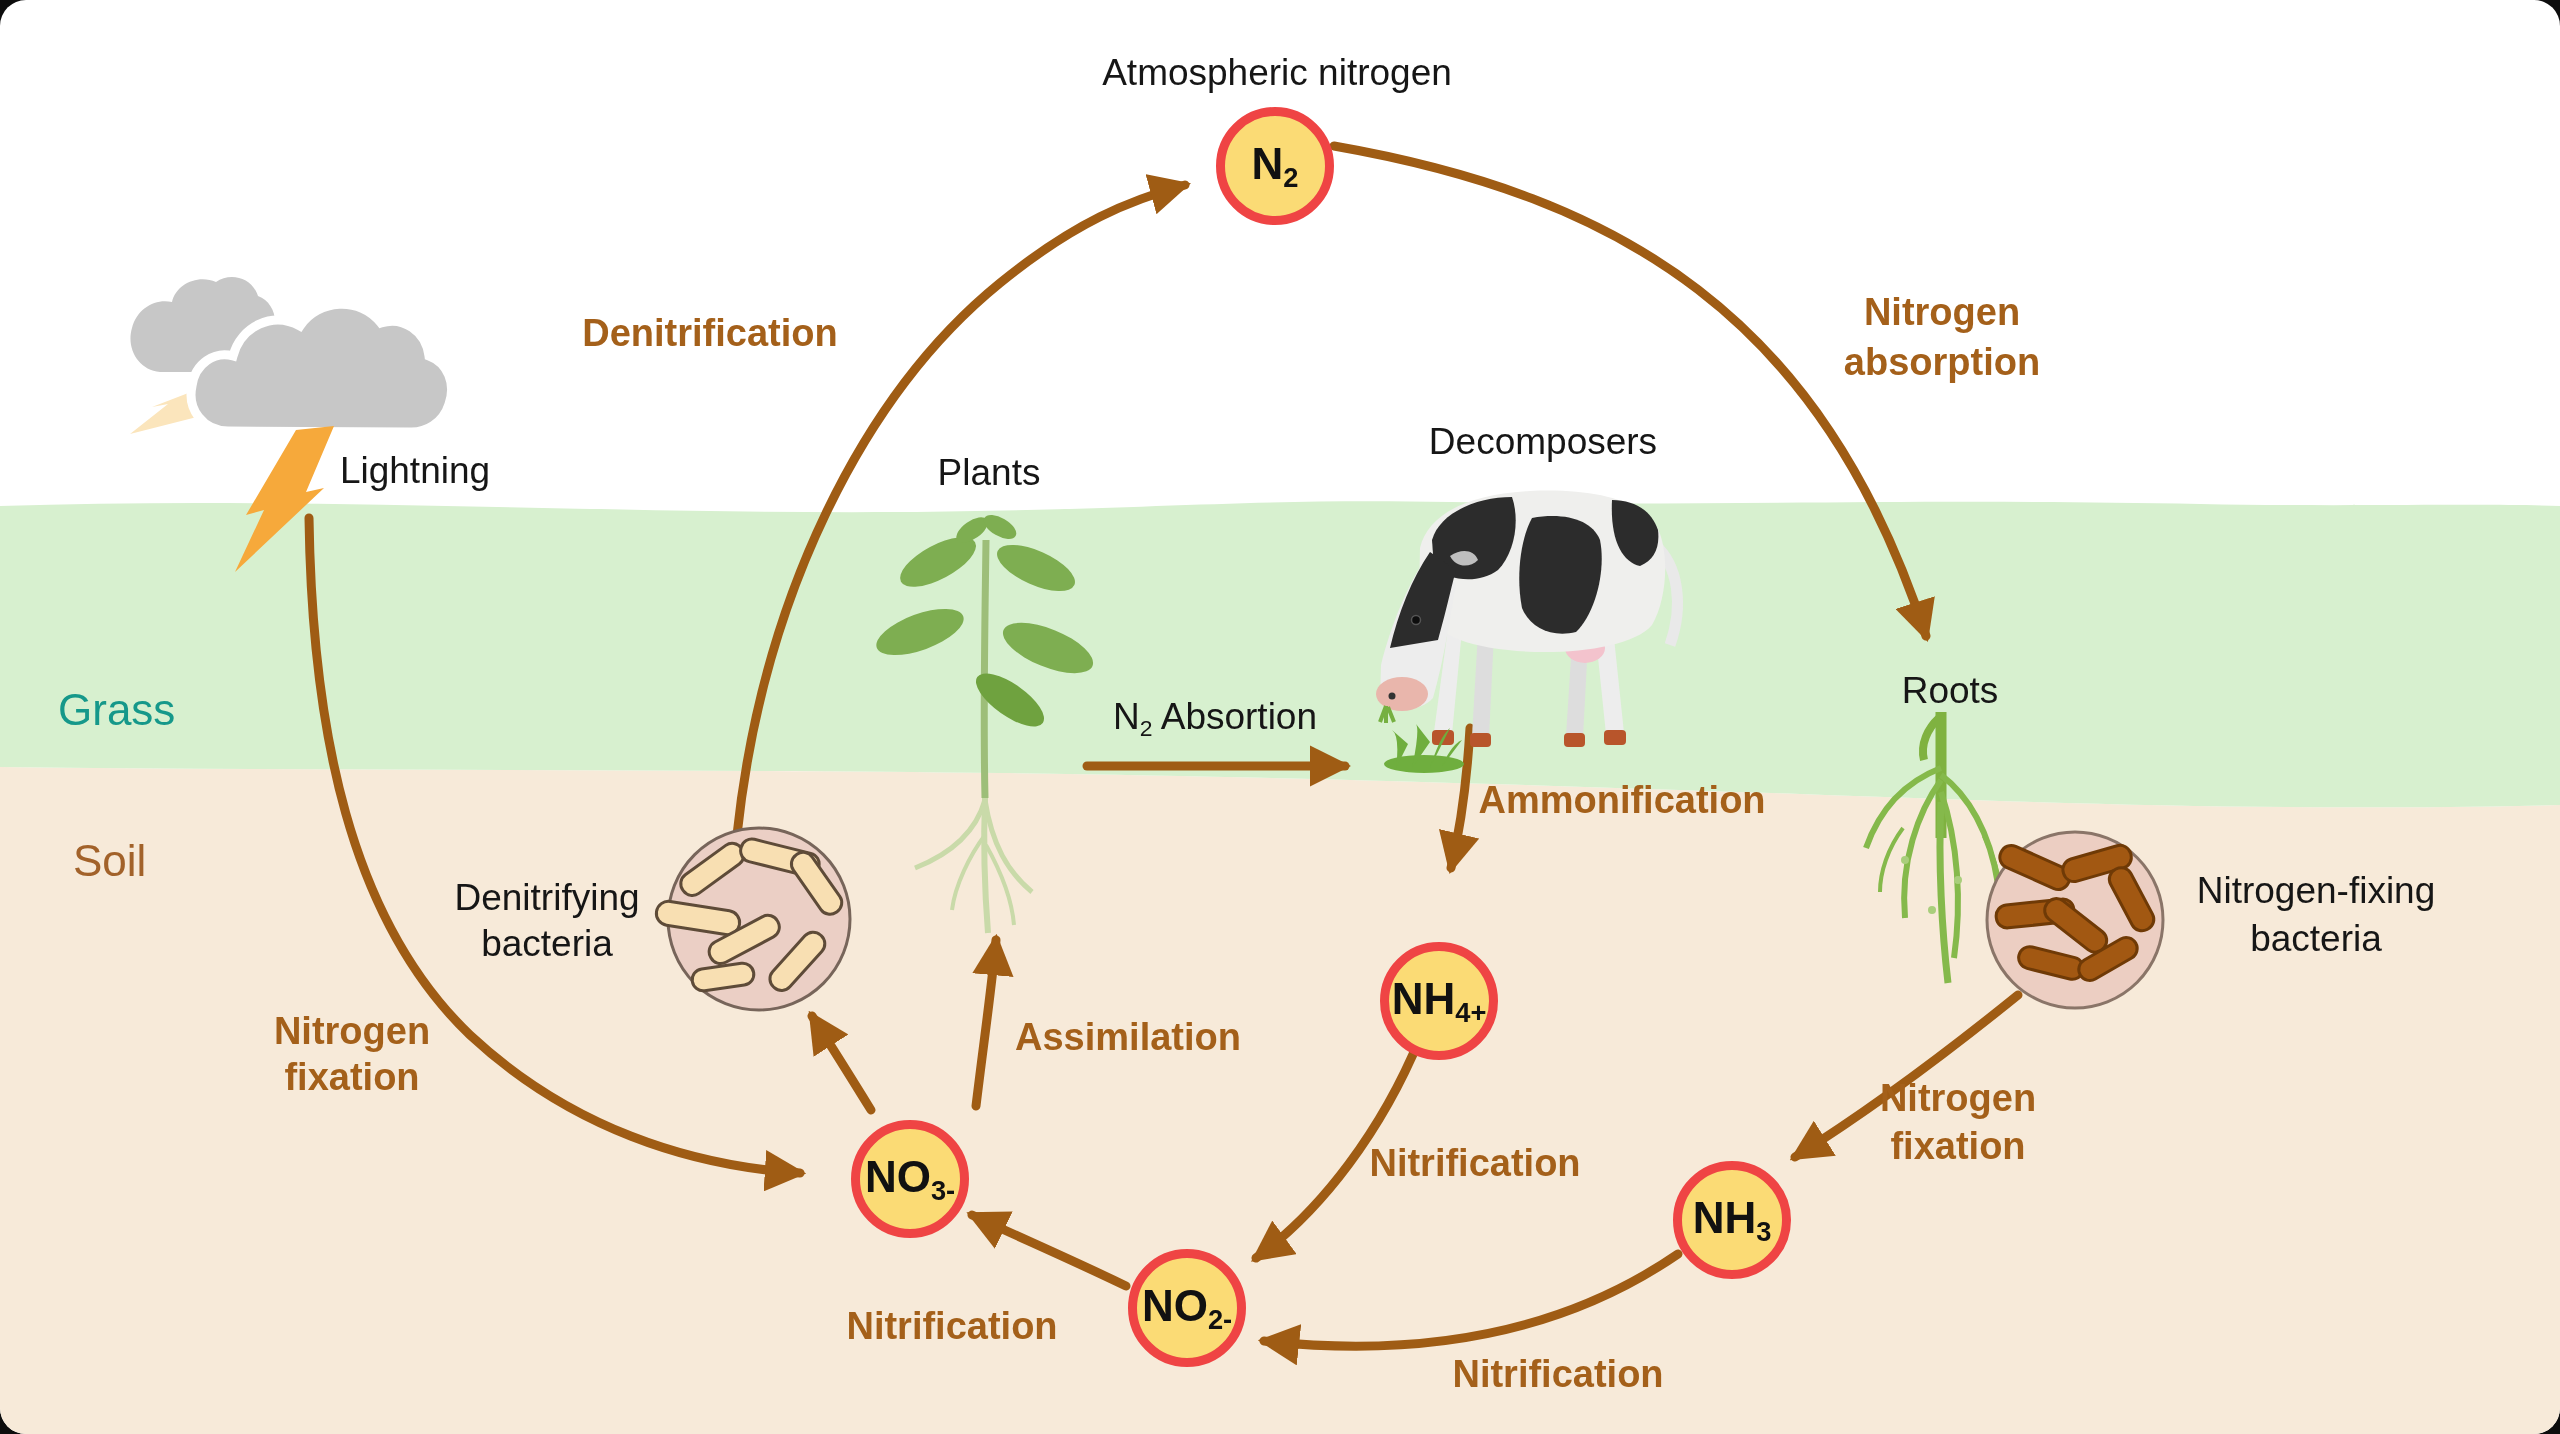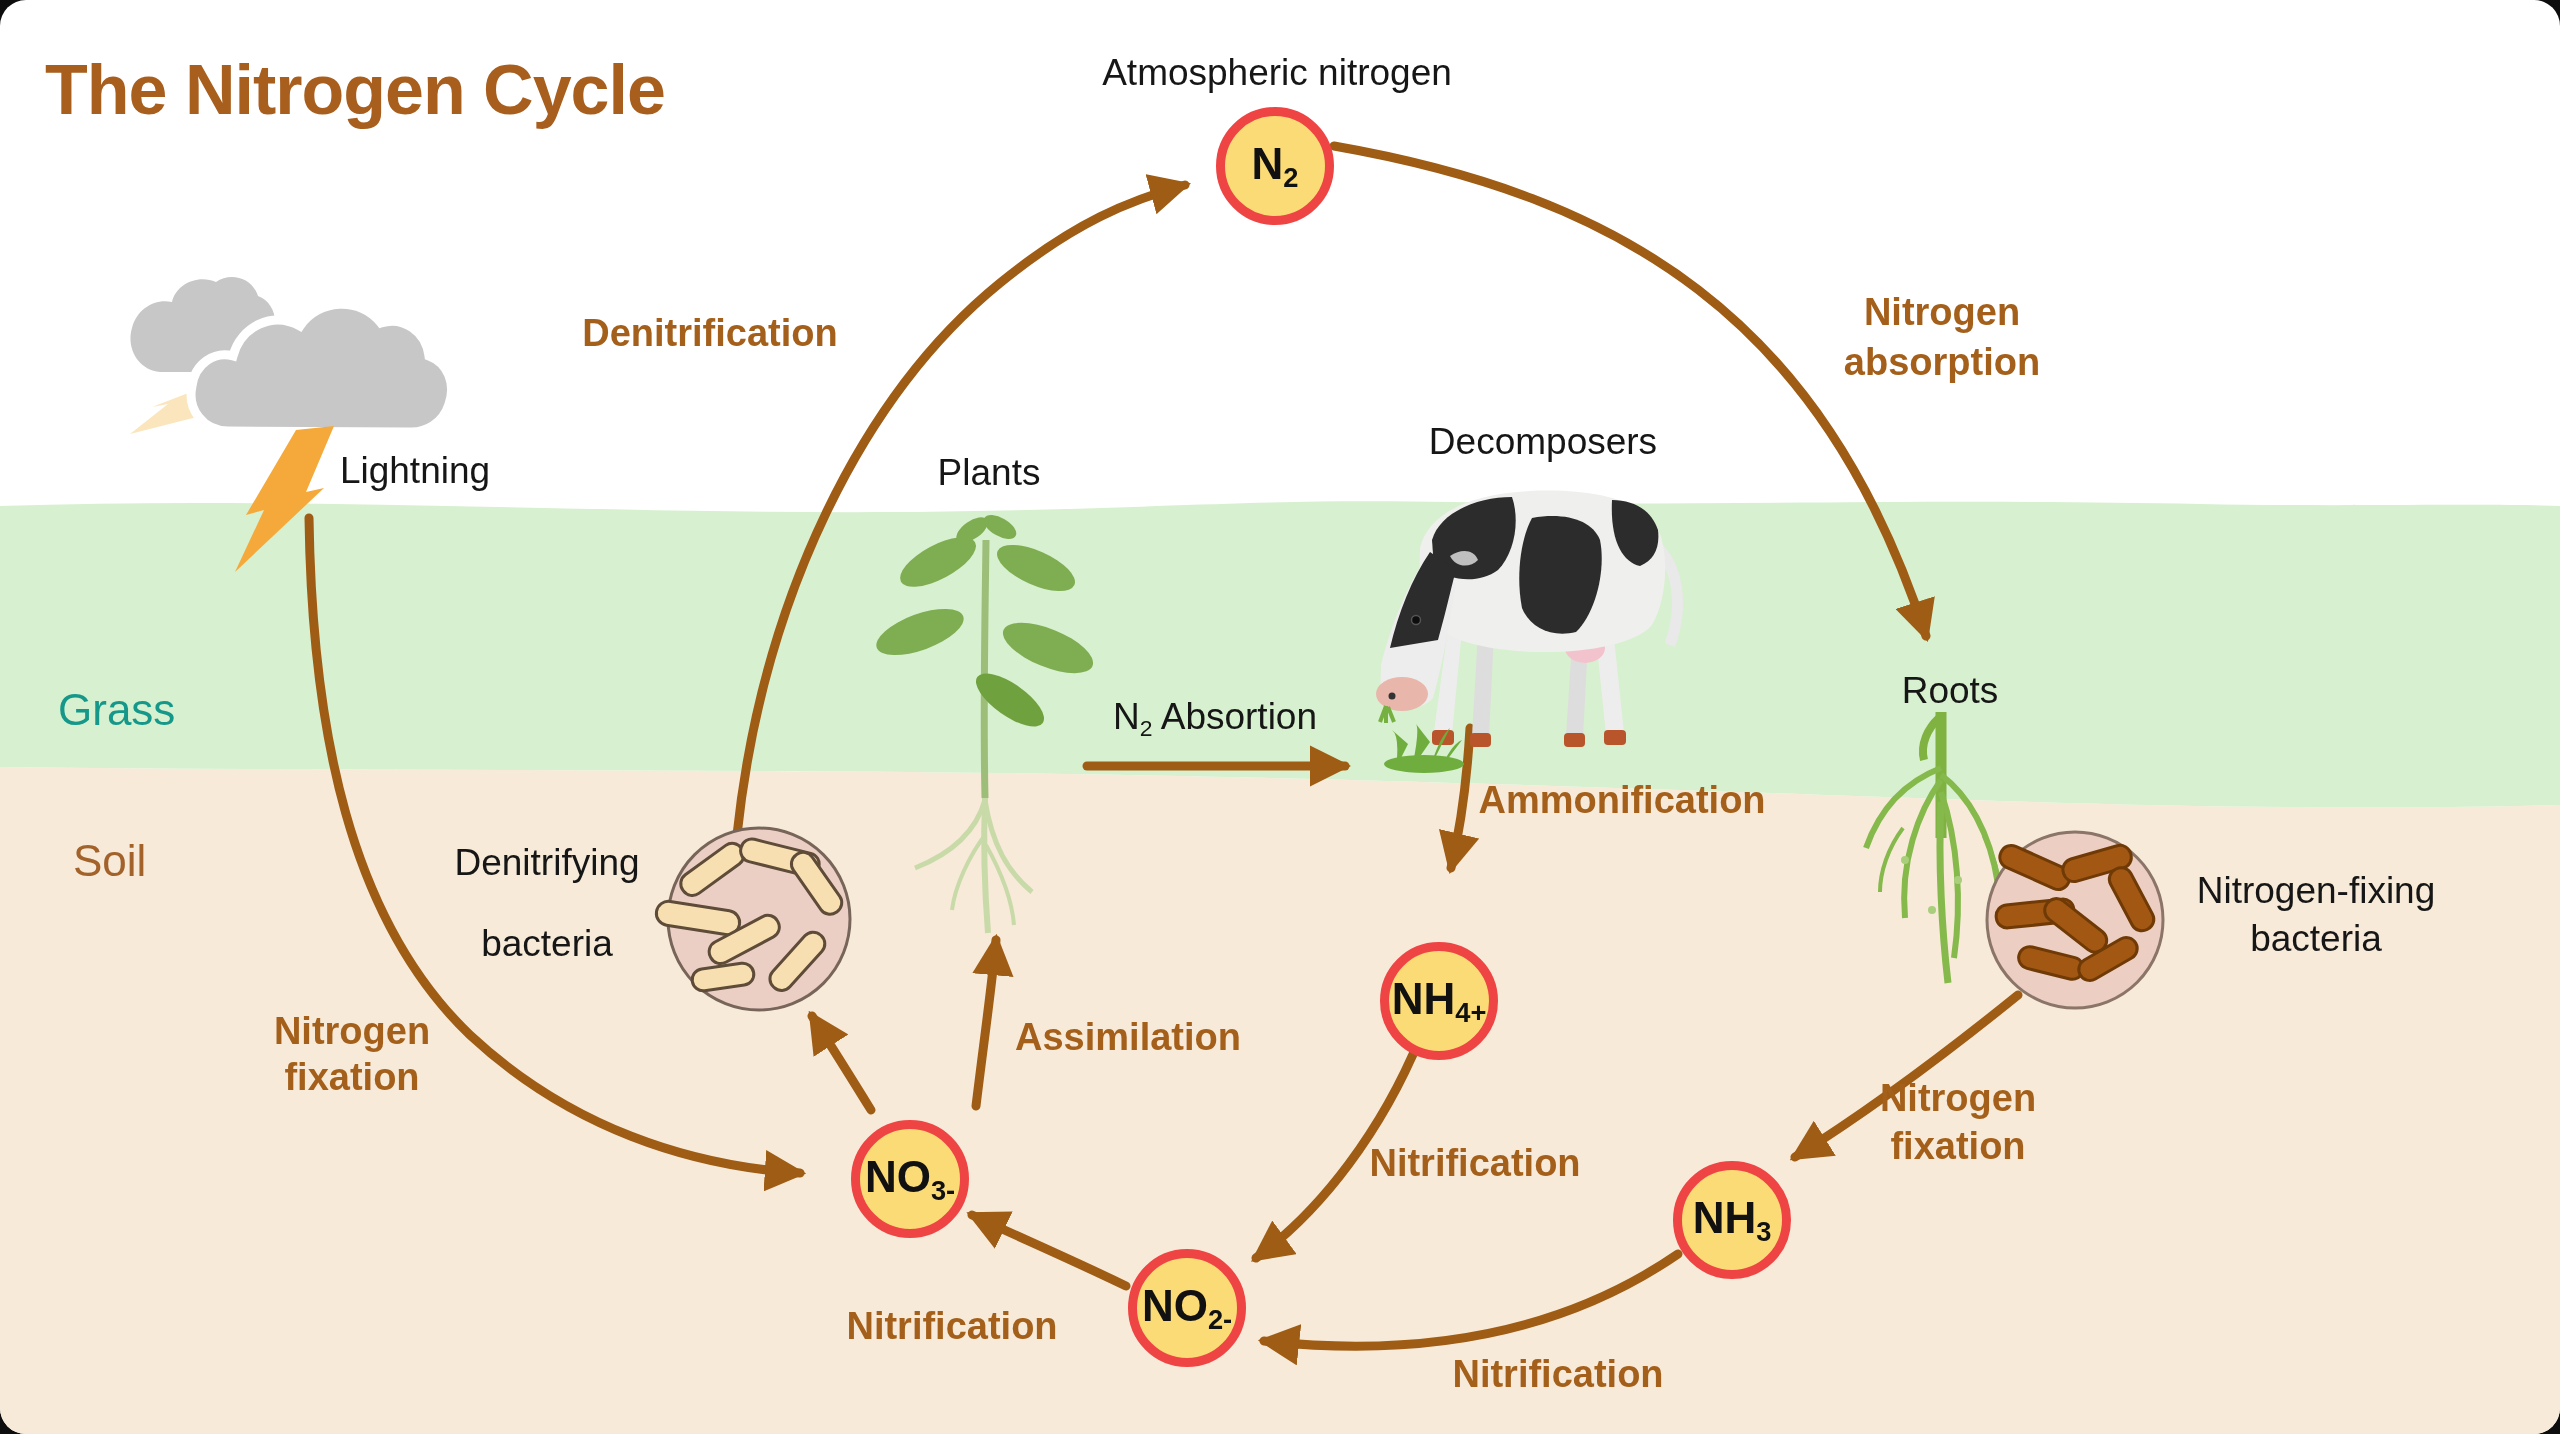--- a/index.html
+++ b/index.html
@@ -144,21 +144,20 @@
         <rect x="2062" y="852" width="70" height="23" rx="11" transform="rotate(-16 2097 863)"></rect>
         <rect x="2098" y="888" width="68" height="23" rx="11" transform="rotate(62 2132 899)"></rect>
         <rect x="1996" y="902" width="78" height="23" rx="11" transform="rotate(-6 2035 913)"></rect>
         <rect x="2040" y="914" width="72" height="23" rx="11" transform="rotate(38 2076 925)"></rect>
         <rect x="2018" y="952" width="66" height="22" rx="11" transform="rotate(14 2051 963)"></rect>
         <rect x="2076" y="948" width="64" height="22" rx="11" transform="rotate(-30 2108 959)"></rect>
       </g>
     </g>
   </svg>
 
-  <div class="lbl title l" style="left:45px;top:90px">The Nitrogen Cycle</div>
 
   <div class="lbl black c" style="left:1277px;top:72px">Atmospheric nitrogen</div>
 
   <div class="lbl black c" style="left:415px;top:470px">Lightning</div>
 
   <div class="lbl brown c" style="left:710px;top:333px">Denitrification</div>
 
   <div class="lbl brown c" style="left:1942px;top:312px">Nitrogen</div>
   <div class="lbl brown c" style="left:1942px;top:362px">absorption</div>
 
@@ -169,21 +168,21 @@
   <div class="lbl black c" style="left:1215px;top:719px">
     <span>N</span><sub>2</sub><span> Absortion</span>
   </div>
 
   <div class="lbl black c" style="left:1950px;top:690px">Roots</div>
 
   <div class="lbl teal l" style="left:58px;top:710px">Grass</div>
 
   <div class="lbl soilc l" style="left:53px;top:861px">Soil</div>
 
-  <div class="lbl black c" style="left:547px;top:862px">Denitrifying</div>
+  <div class="lbl black c" style="left:547px;top:897px">Denitrifying</div>
   <div class="lbl black c" style="left:547px;top:943px">bacteria</div>
 
   <div class="lbl brown c" style="left:1622px;top:800px">Ammonification</div>
 
   <div class="lbl black c" style="left:2316px;top:890px">Nitrogen-fixing</div>
   <div class="lbl black c" style="left:2316px;top:938px">bacteria</div>
 
   <div class="lbl brown c" style="left:352px;top:1031px">Nitrogen</div>
   <div class="lbl brown c" style="left:352px;top:1077px">fixation</div>
 

